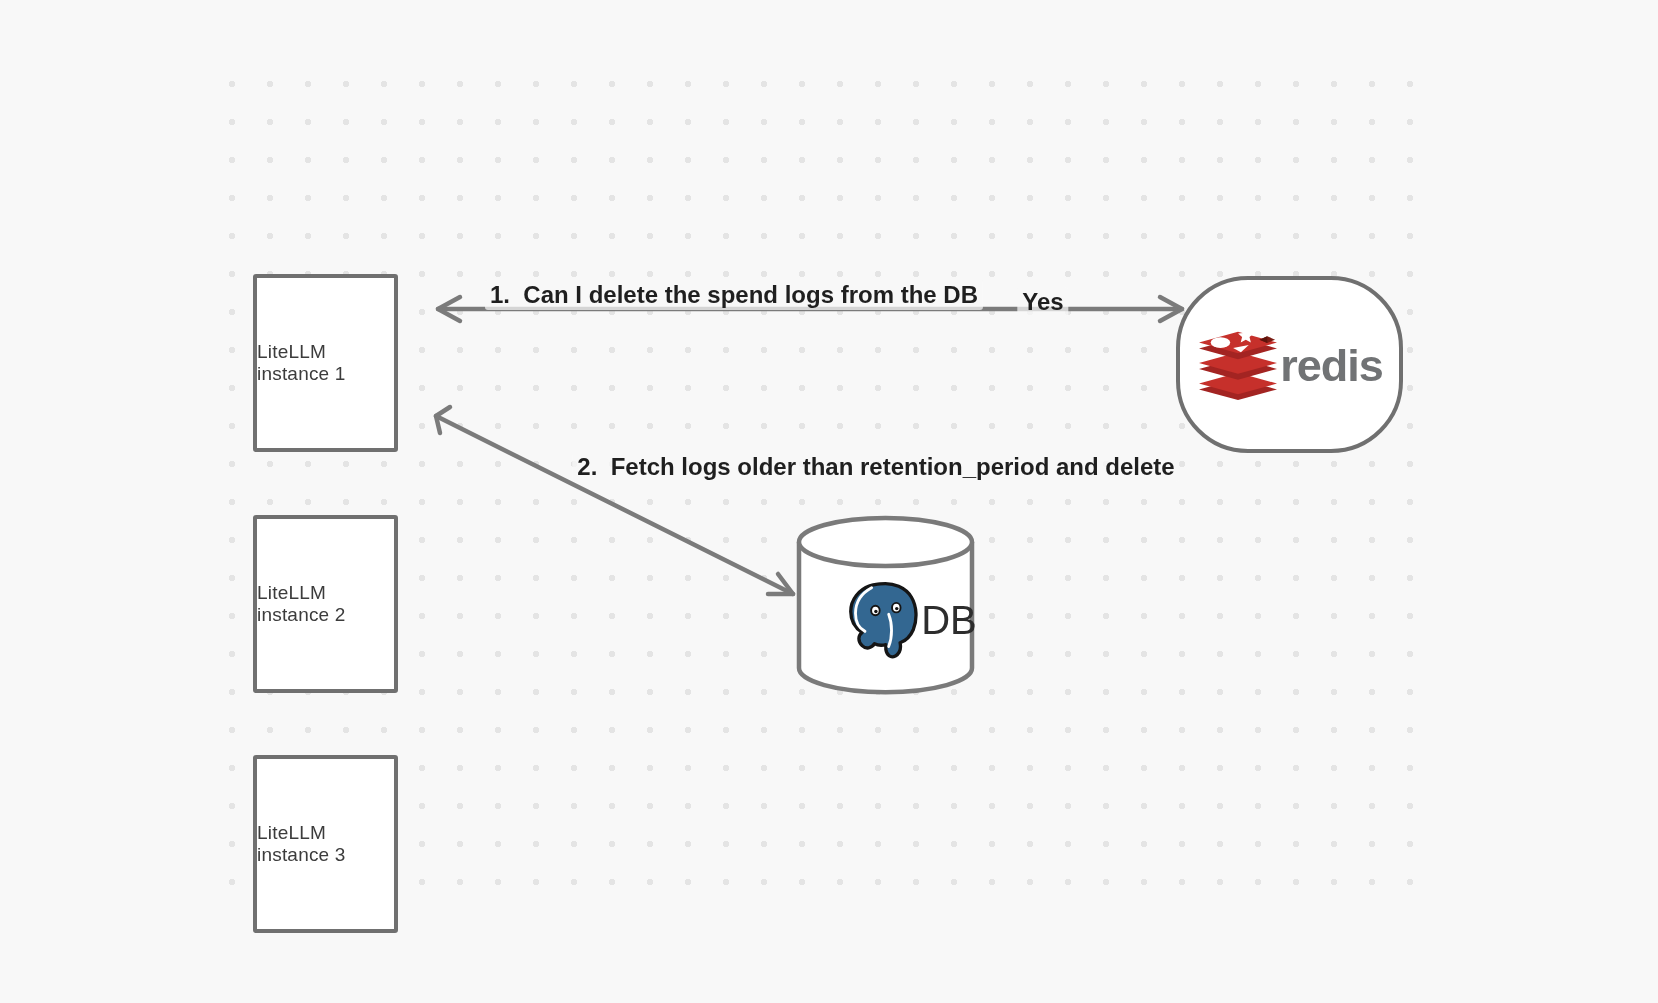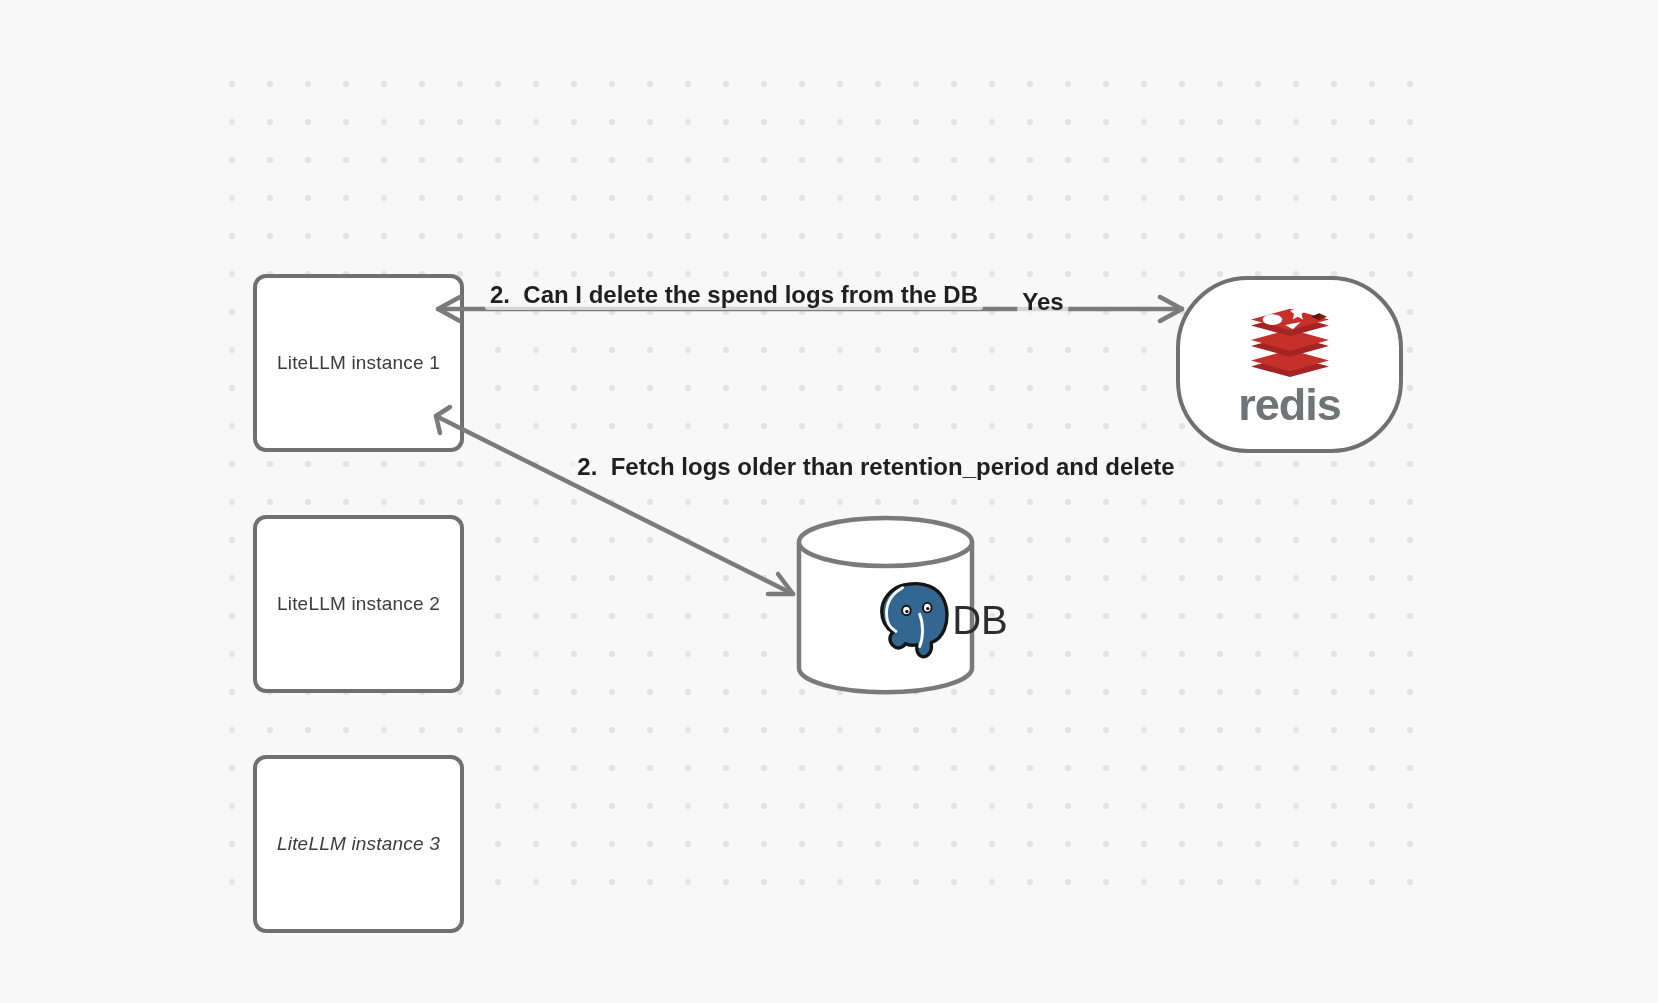--- a/index.html
+++ b/index.html
@@ -12,46 +12,46 @@
   }
   .canvas{position:absolute;left:0;top:0;width:1658px;height:1003px;}
   .dotgrid{
     position:absolute;left:213px;top:65px;width:1216px;height:836px;
     background-image:radial-gradient(circle,#e4e4e4 3px,transparent 3.4px);
     background-size:38px 38px;
     background-position:0 0;
   }
   .node-box{
     position:absolute;
-    width:211px;height:178px;
+    width:145px;height:178px;
     background:#ffffff;
     border:4px solid #707070;
-    border-radius:13px;
+    border-radius:3px;
     display:flex;align-items:center;justify-content:center;
     box-sizing:border-box;
   }
   .node-box .box-label{
     font-size:19px;color:#3c3c3c;letter-spacing:0.2px;
   }
   #box1{left:253px;top:274px;}
   #box2{left:253px;top:515px;justify-content:center;}
-  #box3{left:253px;top:755px;font-style:italic;}
+  #box3{left:253px;top:755px;}
   .redis-node{
     position:absolute;left:1176px;top:276px;width:227px;height:177px;
     background:#ffffff;border:4px solid #707070;border-radius:72px;
     box-sizing:border-box;
-    display:flex;flex-direction:column;align-items:center;justify-content:center;
+    display:flex;align-items:center;justify-content:center;
   }
   .redis-word{
     font-size:45px;font-weight:bold;color:#717375;letter-spacing:-1px;line-height:1;
     margin-top:1px;
   }
   .cyl-svg{position:absolute;left:796px;top:515px;}
   .db-content{
-    position:absolute;left:840px;top:572px;width:205px;height:96px;
+    position:absolute;left:809px;top:572px;width:205px;height:96px;
     display:flex;align-items:center;justify-content:center;gap:1px;
   }
   .db-label{font-size:40px;color:#2d2d2d;line-height:1;}
   .arrows-svg{position:absolute;left:0;top:0;}
   .arrow-label{
     position:absolute;transform:translate(-50%,-50%);
     font-size:24px;font-weight:bold;color:#1f1f1f;
     white-space:pre;
     background:rgba(248,248,248,0.72);
     padding:1px 5px;border-radius:3px;
@@ -135,17 +135,17 @@
       <path d="M438 309 L1182 309"></path>
       <path d="M460 297 L438 309 L460 321"></path>
       <path d="M1160 297 L1182 309 L1160 321"></path>
 
       <path d="M436 416 L793 594"></path>
       <path d="M450 407 L436 416 L440 433"></path>
       <path d="M768 594 L793 594 L778 574"></path>
     </g>
   </svg>
 
-  <div class="arrow-label" id="arrow1-label">2.  Can I delete the spend logs from the DB</div>
+  <div class="arrow-label" id="arrow1-label">1.  Can I delete the spend logs from the DB</div>
   <div class="arrow-label" id="arrow1-response">Yes</div>
   <div class="arrow-label" id="arrow2-label">2.  Fetch logs older than retention_period and delete</div>
 
 </div>
 
 </body></html>

